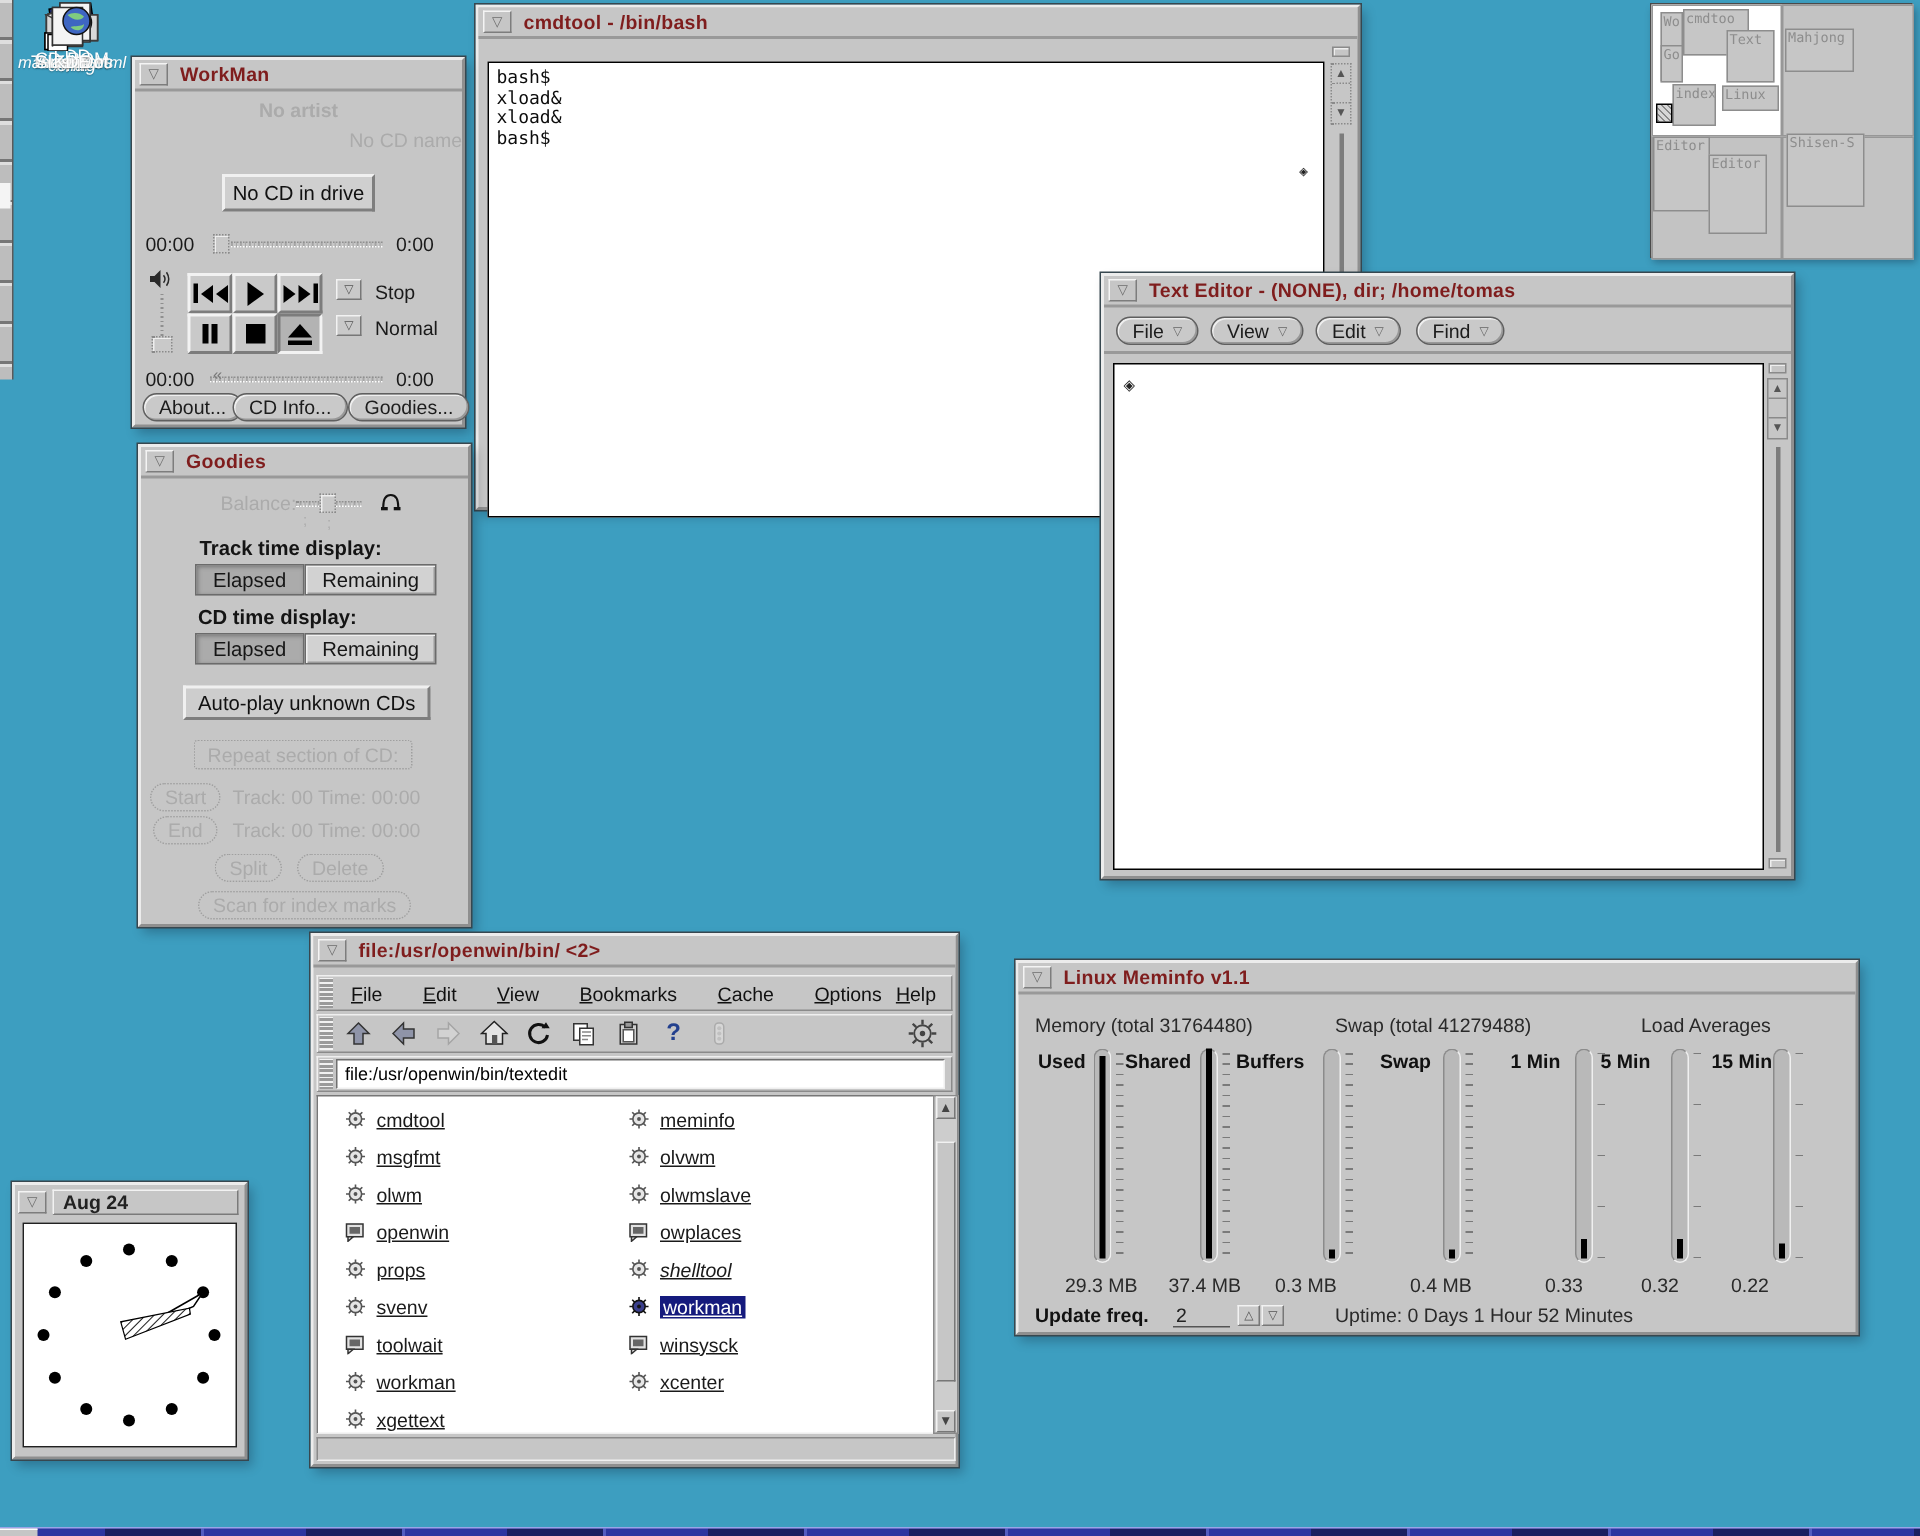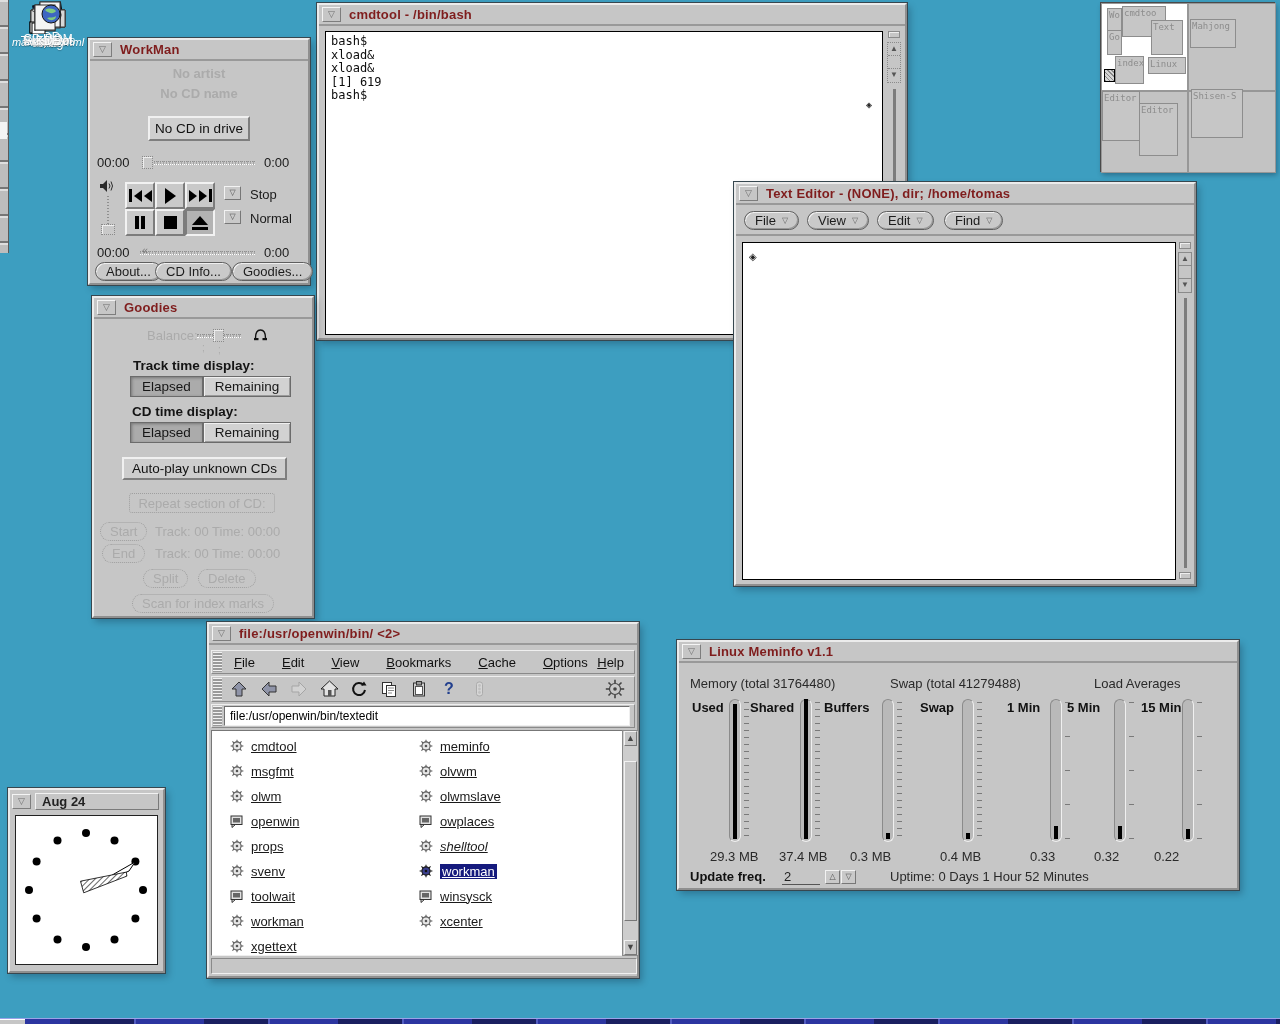--- a/index.html
+++ b/index.html
@@ -245,25 +245,24 @@
         </svg>
     </div>
     <div class="lbl">KDE</div>
   </div>
 
   <div class="win" style="left:317px;top:3px;width:590px;height:337px">
     <div class="tbar">
       <div class="tbtn">▽</div>
       <div class="ttl">cmdtool - /bin/bash</div>
     </div>
-    <div class="term" style="left:6px;top:26px;width:558px;height:304px">
+    <div class="term" style="left:6px;top:36px;width:558px;height:304px">
       <div>bash$</div>
       <div>xload&amp;</div>
       <div>xload&amp;</div>
-      <div>[1] 619</div>
       <div>bash$</div>
       <span class="caret" style="right:10px;top:66px">◈</span>
     </div>
 
     <div style="position:absolute;left:568px;top:26px;width:16px;height:304px">
       <div class="ol-anchor" style="left:1px;top:0"></div>
       <div class="ol-elev" style="left:0;top:11px">
         <div class="cell">▲</div>
         <div class="cell"></div>
         <div class="cell">▼</div>
@@ -272,21 +271,21 @@
       <div class="ol-anchor" style="left:1px;top:296px"></div>
     </div>
   </div>
 
   <div class="win" style="left:88px;top:38px;width:222px;height:247px">
     <div class="tbar">
       <div class="tbtn">▽</div>
       <div class="ttl">WorkMan</div>
     </div>
     <div class="dimtext" style="left:0;right:0;top:26px;text-align:center;font-weight:bold">No artist</div>
-    <div class="dimtext" style="left:0;right:0;top:46px;text-align:center;font-weight:bold">No CD name</div>
+    <div class="dimtext" style="left:0;right:0;top:46px;text-align:right;font-weight:normal">No CD name</div>
     <div style="position:absolute;left:58px;top:76px;width:102px;height:25px;background:#cfcfcf;border:2px solid;border-color:#f0f0f0 #7e7e7e #7e7e7e #f0f0f0;display:flex;align-items:center;justify-content:center;font-size:13.5px;color:#111">No CD in drive</div>
     <div class="timetext" style="left:7px;top:115px">00:00</div>
     <div class="hslider" style="left:52px;top:121px;width:113px"></div>
     <div class="hthumb" style="left:52px;top:116px"></div>
     <div class="timetext" style="left:174px;top:115px">0:00</div>
 
     <span style="position:absolute;left:9px;top:139px">
       <svg width="15" height="15" viewBox="0 0 15 15">
           <polygon points="1,5 4,5 8,1 8,13 4,9 1,9" fill="#2a2a2a"></polygon>
           <path d="M10 4.5 Q12 7 10 9.5" stroke="#2a2a2a" fill="none"></path>

